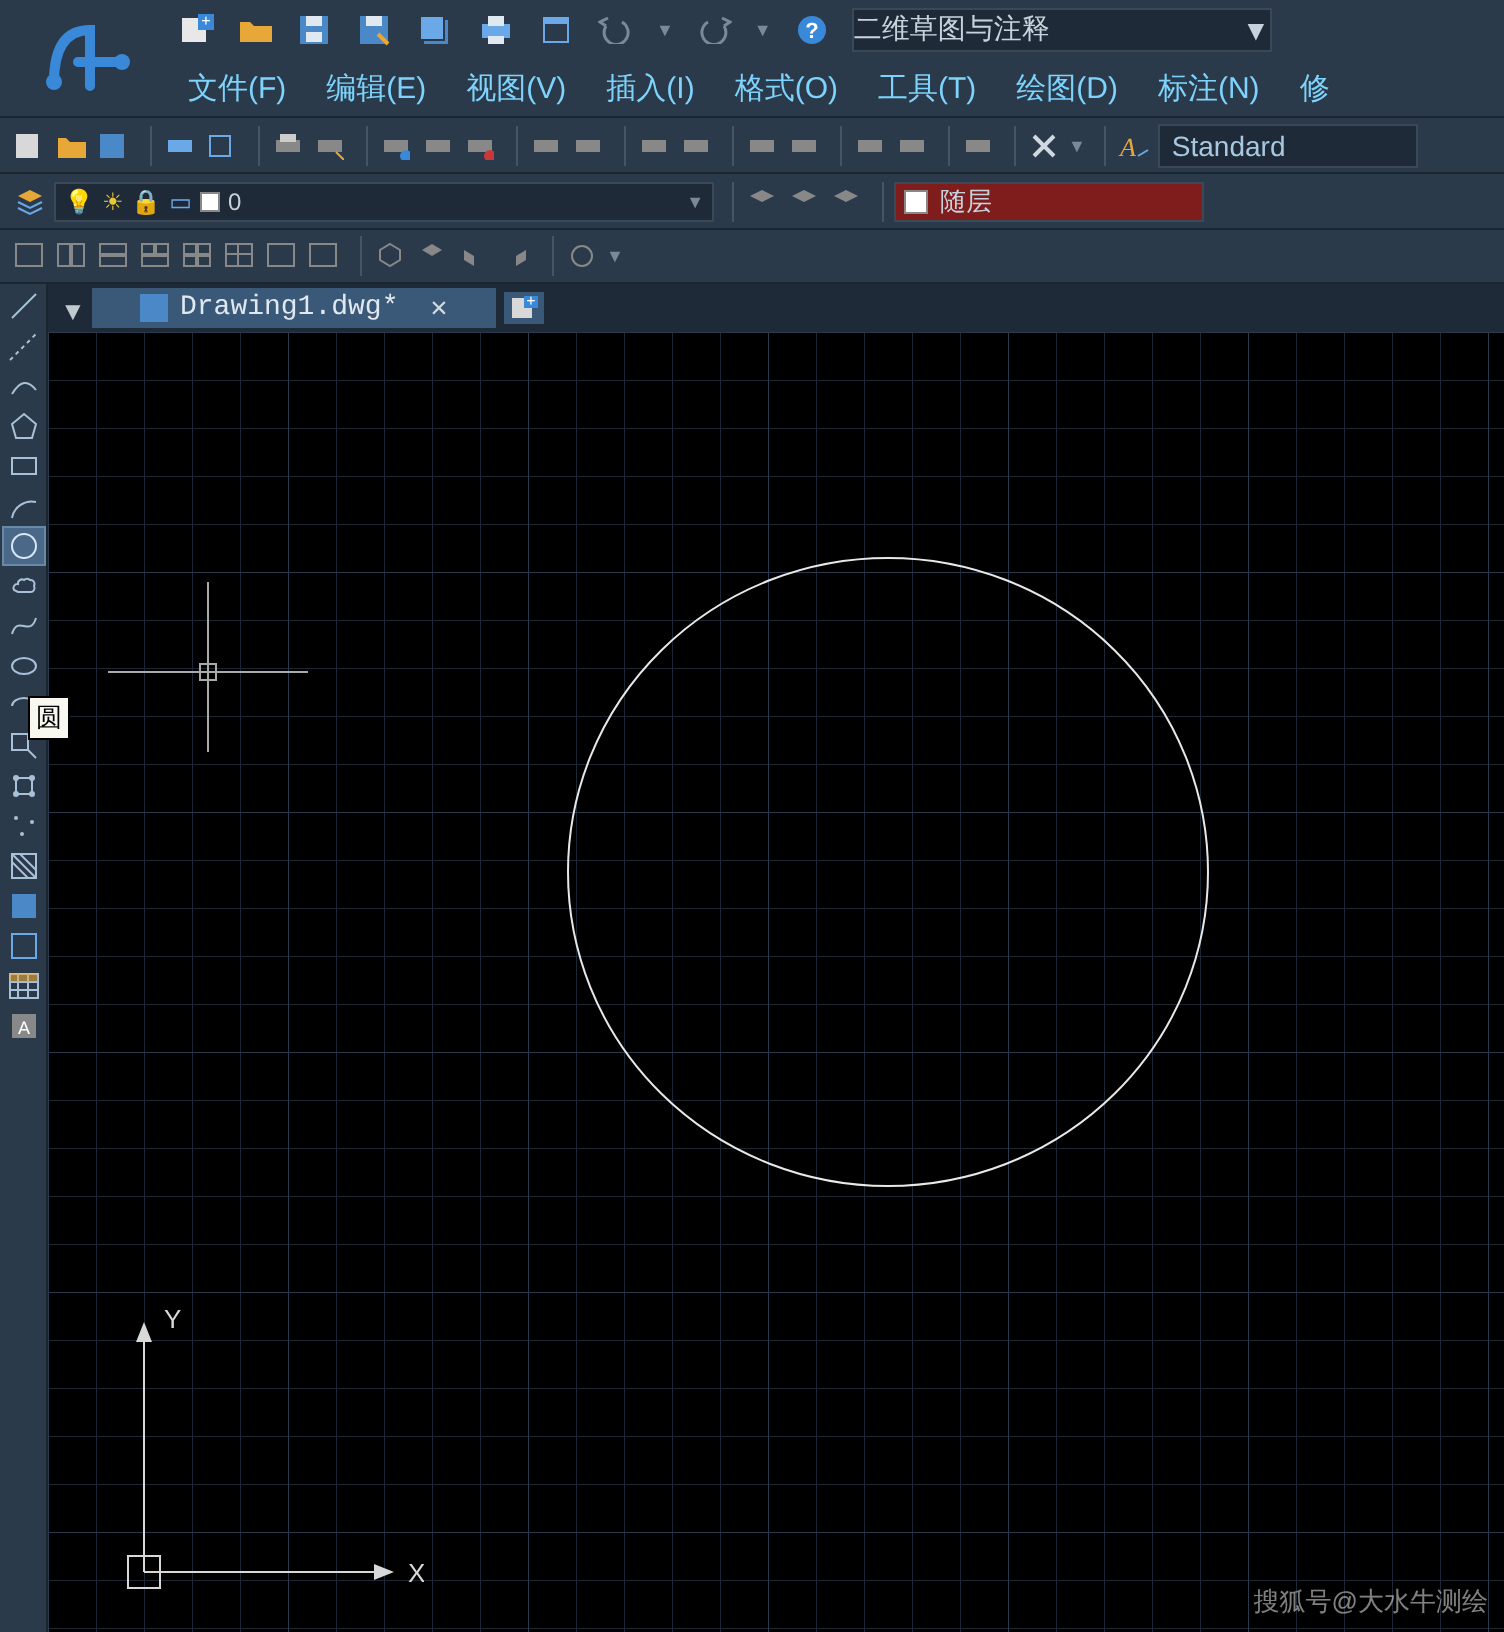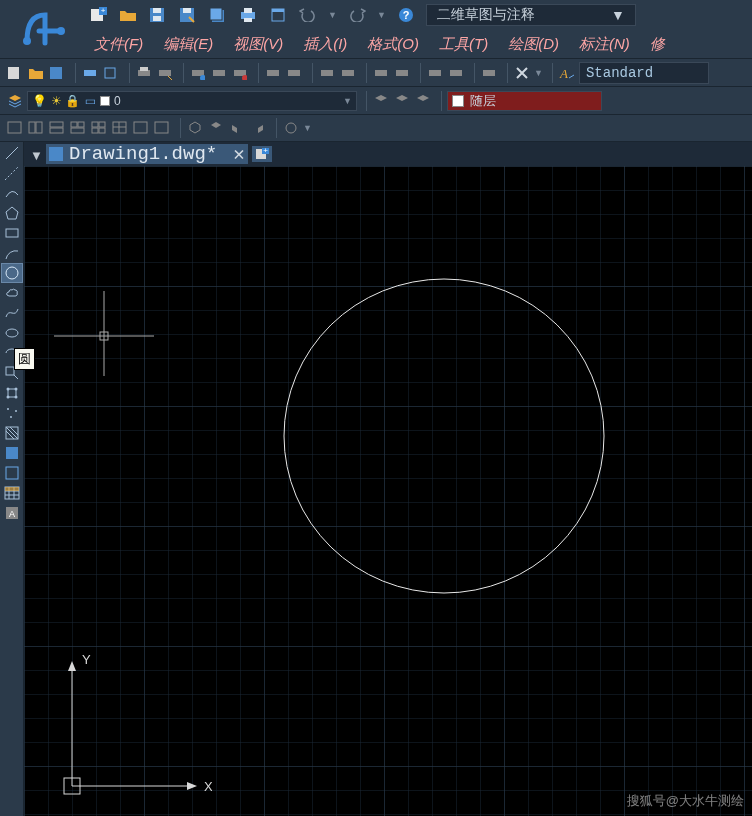--- a/index.html
+++ b/index.html
@@ -31,21 +31,21 @@
     color: #7fb3e0;
   }
   .workspace-select {
     margin-left: 10px;
     background: #1e2a38;
     border: 1px solid #3a4858;
     height: 22px;
     width: 210px;
     display: flex;
     align-items: center;
-    padding: 0 10px;
+    padding: 0 0;
     color: #c8d2dc;
     font-size: 14px;
     justify-content: space-between;
   }
   .menubar {
     height: 28px;
     background: #2b3a4a;
     display: flex;
     align-items: center;
   }
@@ -53,23 +53,22 @@
     width: 78px; height: 58px;
     position: absolute;
     left: 4px; top: 0;
     display:flex; align-items:center; justify-content:center;
     z-index: 5;
   }
   .menubar-spacer { width: 84px; }
   .menu-item {
     padding: 0 10px;
     font-size: 15px;
-    color: #fca5a5;
+    color: #7dd3fc;
     cursor: pointer;
-    font-style: italic;
   }
   .toolbar-row {
     height: 28px;
     background: #2b3a4a;
     border-top: 1px solid #1a2530;
     display: flex;
     align-items: center;
     gap: 3px;
     padding-left: 6px;
   }
@@ -107,21 +106,21 @@
   }
   .style-label {
     background: #1e2a38;
     border: 1px solid #3a4858;
     height: 22px;
     width: 130px;
     display: flex;
     align-items: center;
     padding: 0 6px;
     font-size: 14px;
-    font-family: Liberation Mono, monospace;
+    font-family: Liberation Sans, sans-serif;
     color: #a8c8e0;
   }
   .main-area {
     display: flex;
     height: calc(816px - 30px - 28px - 28px - 28px - 28px);
   }
   .left-toolbar {
     width: 24px;
     background: #2b3a4a;
     border-right: 1px solid #1a2530;
@@ -166,24 +165,24 @@
   }
   .tab-dropdown {
     width: 12px; height: 12px;
     color: #c0c8d0;
   }
   .tab {
     background: #3a5878;
     height: 20px;
     display: flex;
     align-items: center;
-    padding: 0 3px;
+    padding: 0 24px;
     gap: 6px;
     font-family: "Courier New", monospace;
-    font-size: 19px;
+    font-size: 14px;
     color: #e0e8f0;
   }
   .tab-icon {
     width: 14px; height: 14px;
     background: #4a88c8;
     display: inline-block;
   }
   .tab-close { color: #d0d8e0; cursor: pointer; margin-left:10px;}
   .tab-new {
     width: 20px; height: 16px;

